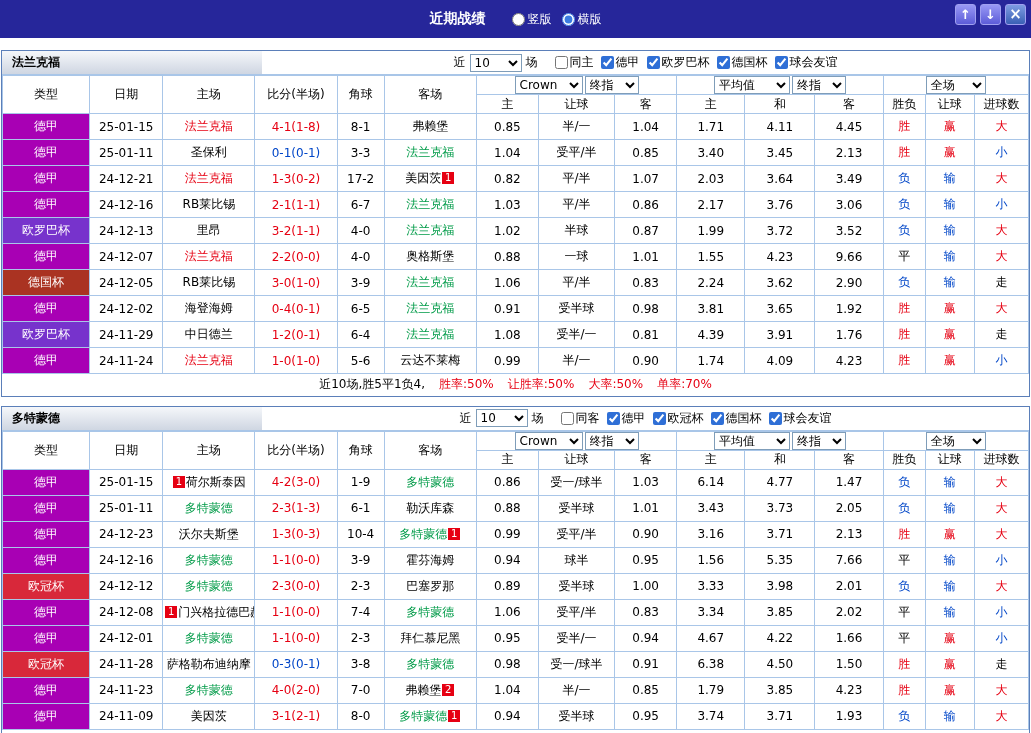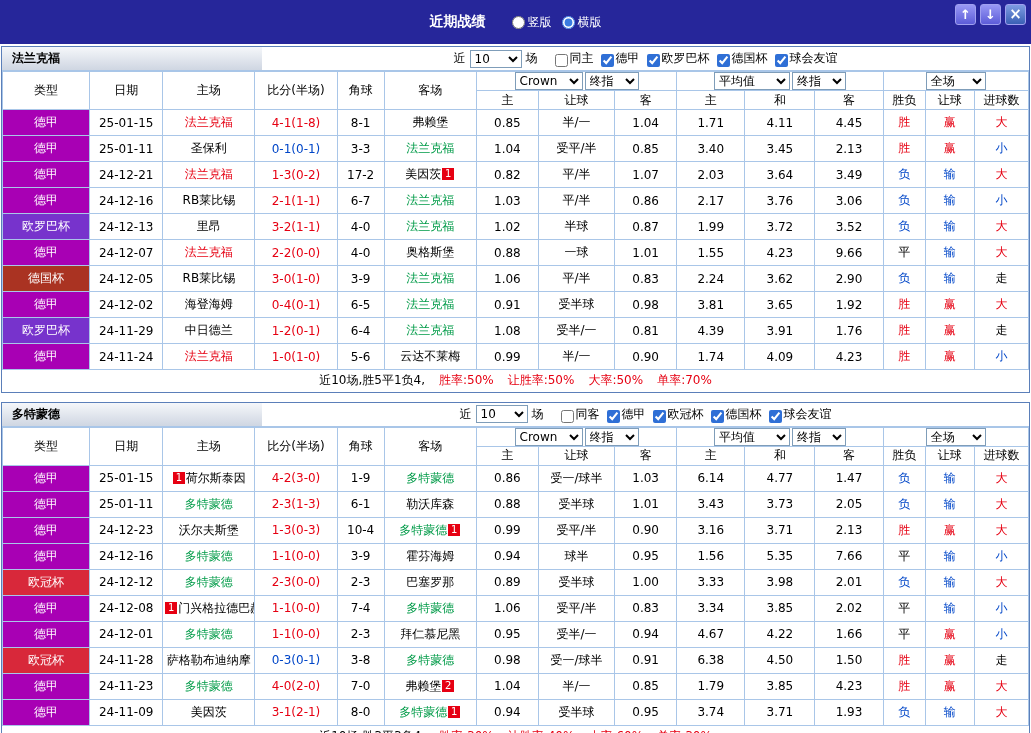--- a/index.html
+++ b/index.html
@@ -4,47 +4,47 @@
 <style>
   *{box-sizing:border-box}
   html,body{margin:0;padding:0}
   body{
     width:1031px;
     font-family:"DejaVu Sans","Liberation Sans",sans-serif;
     font-size:12px;color:#000;background:#fff;
   }
   
   .topbar{
-    height:44px;background:var(--topbar-bg,#26269a);
+    height:38px;background:var(--topbar-bg,#26269a);
     display:flex;justify-content:center;align-items:center;gap:26px;
     position:relative;color:#fff;
   }
   .tb-title{font-weight:bold;font-size:14px}
   .tb-radios{display:flex;align-items:center;gap:10px}
   .tb-radios label{display:inline-flex;align-items:center;gap:3px;cursor:pointer}
   .tb-radios input{width:13px;height:13px;margin:0;accent-color:#3b7ce0}
   .tb-btns{position:absolute;right:5px;top:4px;display:flex;gap:4px}
   .tb-btn{
     width:21px;height:21px;border:1px solid #a0a0f0;border-radius:3px;
     color:#fff;font-size:13px;font-weight:bold;line-height:1;
     display:flex;align-items:center;justify-content:center;cursor:pointer;padding:0;
     font-family:"DejaVu Sans",sans-serif;
   }
   .tb-btn.up,.tb-btn.down{background:linear-gradient(#9898f5,#5c5cd8)}
   .tb-btn.close{background:linear-gradient(#7e9ce2,#3a60b5);font-size:15px}
   
-  .section{margin:2px 1px 0;border:1px solid var(--section-border,#5b7fb9)}
+  .section{margin:12px 1px 0;border:1px solid var(--section-border,#5b7fb9)}
   .section + .section{margin-top:9px}
   .sec-top{display:flex;height:24px;border-bottom:1px solid var(--grid,#a9c6e8);background:#fff}
   .team-name{
     width:260px;display:flex;align-items:center;padding-left:10px;font-weight:bold;
     background:linear-gradient(#f5f7fa,#cfd6e2);
   }
   .filters{flex:1;display:flex;align-items:center;justify-content:center;gap:3px}
-  .cb{display:inline-flex;align-items:flex-end;margin-left:4px;cursor:pointer}
+  .cb{display:inline-flex;align-items:center;margin-left:4px;cursor:pointer}
   .cb.cb-first{margin-left:14px}
   .cb input{width:13px;height:13px;margin:0 2px 0 0;accent-color:#2f6fd6}
   
   table{width:100%;border-collapse:collapse;table-layout:fixed}
   th,td{
     border:1px solid var(--grid,#a9c6e8);
     text-align:center;padding:0 1px;font-weight:normal;
     overflow:hidden;white-space:nowrap;
   }
   thead th{height:19px}

